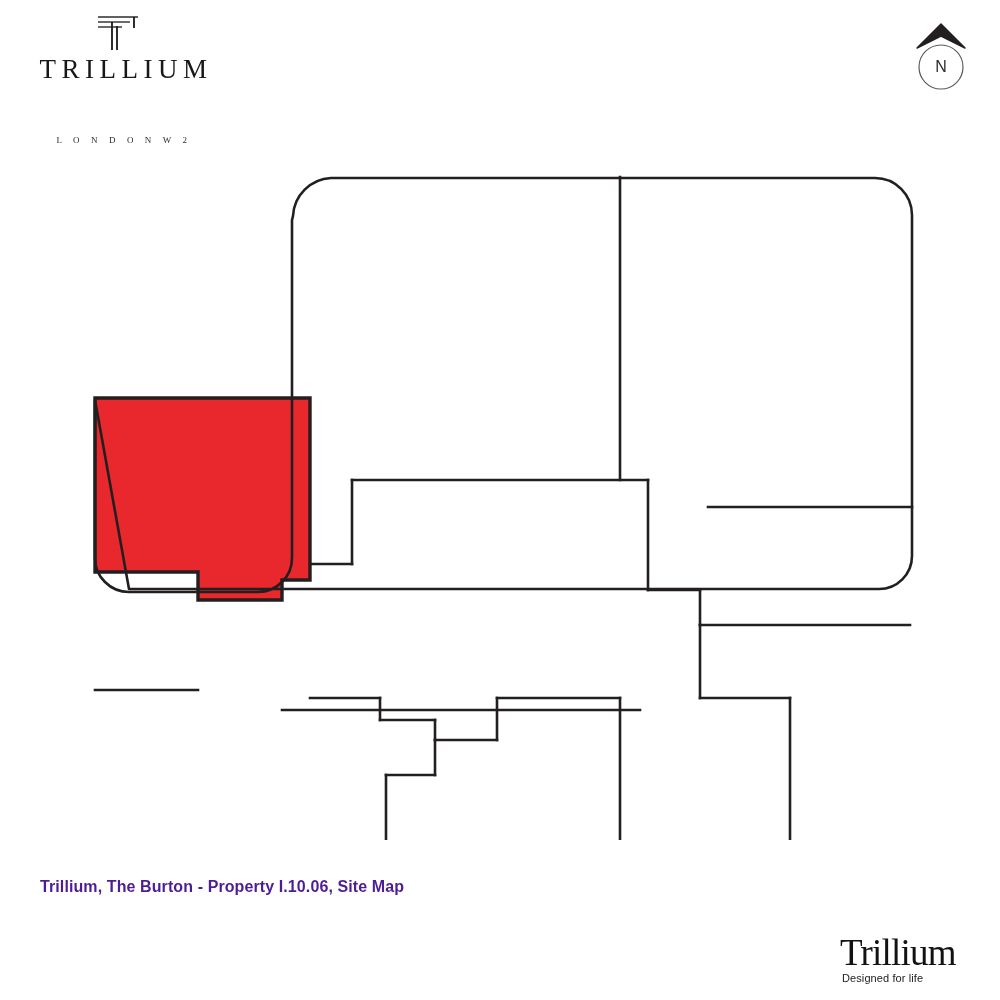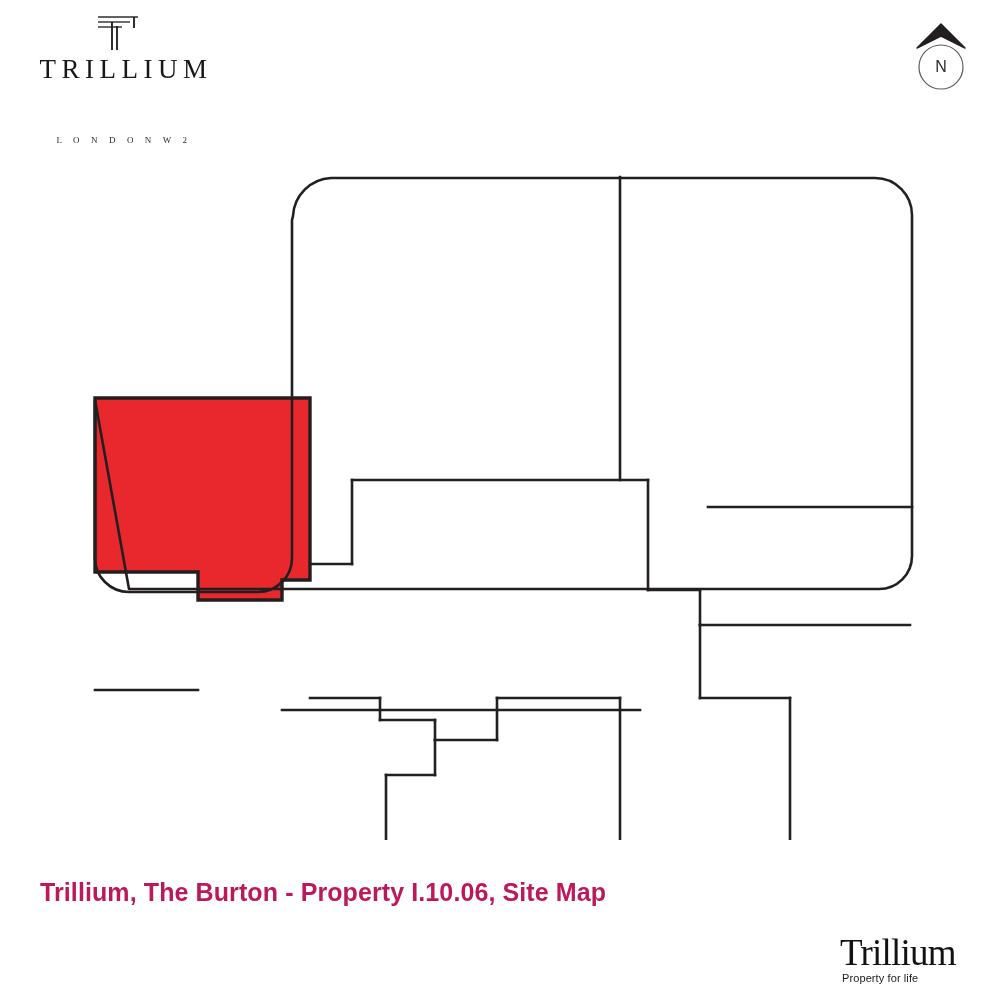--- a/index.html
+++ b/index.html
@@ -87,23 +87,23 @@
     top: 120px;
     width: 1000px;
     height: 720px;
   }
 
   
   #caption {
     position: absolute;
     left: 40px;
     top: 878px;
-    font-size: 25px;
+    font-size: 16px;
     font-weight: bold;
-    color: #be185d;
+    color: #4c1d95;
     letter-spacing: 0.1px;
     white-space: nowrap;
   }
 
   
   #berkeley-logo {
     position: absolute;
     left: 840px;
     top: 934px;
     width: 130px;
@@ -192,14 +192,14 @@
       <path d="M 708 387 L 912 387"></path>
       <path d="M 95 570 L 198 570"></path>
       <path d="M 282 590 L 640 590"></path>
     </g>
 </svg>
 
 <div id="caption">Trillium, The Burton - Property I.10.06, Site Map</div>
 
 <div id="berkeley-logo">
   <div id="berkeley-name">Trillium</div>
-  <div id="berkeley-tagline">Property for life</div>
+  <div id="berkeley-tagline">Designed for life</div>
 </div>
 
 </body></html>

